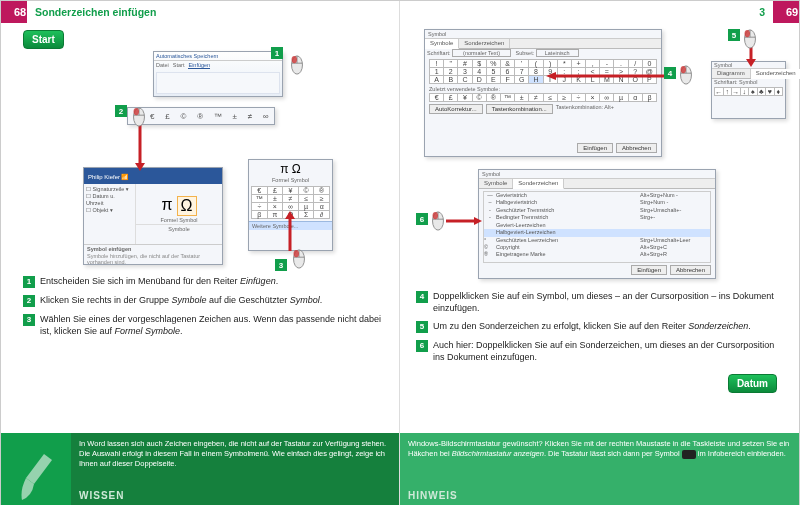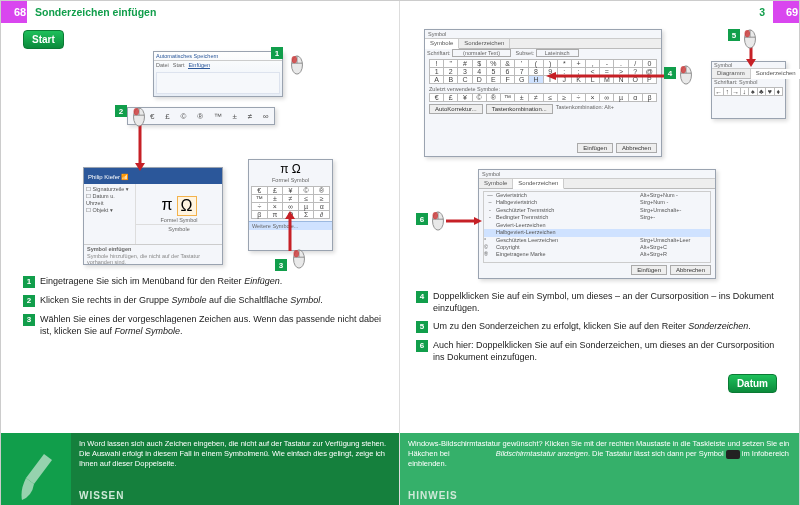--- a/index.html
+++ b/index.html
@@ -3,21 +3,21 @@
 <meta charset="utf-8">
 <style>
   * { box-sizing: border-box; margin: 0; padding: 0; }
   body { font-family: Arial, Helvetica, sans-serif; background: #fff; }
   .spread { width: 800px; height: 505px; display: flex; border: 1px solid #ccc; }
   .page { width: 400px; height: 505px; position: relative; background: #fff; }
   .page-left { border-right: 1px solid #ddd; }
   
   .hdr { height: 22px; background: #fff; display: flex; align-items: center; font-size: 10px; font-weight: bold; }
   .hdr-left { padding-left: 0; }
-  .pgnum { width: 26px; height: 22px; background: #d946ef; color: #fff; display: flex; align-items: center; justify-content: center; font-size: 11px; padding-left: 12px; }
+  .pgnum { width: 26px; height: 22px; background: #be185d; color: #fff; display: flex; align-items: center; justify-content: center; font-size: 11px; padding-left: 12px; }
   .hdr-title { color: #119e4b; padding-left: 8px; font-size: 10.5px; }
   .hdr-right { justify-content: flex-end; }
   .chnum { color: #119e4b; padding-right: 8px; font-size: 10.5px; font-weight: bold; }
   .chtitle { color: #119e4b; padding-right: 8px; font-size: 10.5px; font-weight: bold; }
   
   .content { position: relative; padding: 6px 16px 0 22px; height: 410px; }
   .content.right { padding: 6px 22px 0 16px; }
   .start-badge, .end-badge { display:inline-block; background: linear-gradient(#1ec05b,#0b8a3b); color:#fff; font-size:10px; font-weight:bold; padding:3px 8px; border-radius:4px; border:1px solid #0a7a34; }
   .end-badge { float:right; margin-top:4px; }
   
@@ -37,21 +37,21 @@
   .ribbon-bg { background: linear-gradient(#fefefe,#e8eef6); }
   
   .band { position:absolute; bottom:0; left:0; right:0; height:73px; display:flex; }
   .band-cell { position:relative; flex:1; padding:6px 8px 0 8px; color:#fff; font-size:7.5px; line-height:1.35; }
   .band-cell.dark { background:#15803d; }
   .band-cell.mid  { background:#119e4b; }
   .band-cell.light{ background:#35b06a; }
   .band-label { position:absolute; bottom:4px; left:8px; font-size:10px; font-weight:bold; letter-spacing:1px; color:#cfe9d8; }
   .band-icon { width:70px; display:flex; align-items:flex-end; justify-content:center; background:#119e4b; }
   .brush svg { width:42px; height:52px; opacity:.7; }
-  .band em { font-style: italic; margin-left: 44px; }
+  .band em { font-style: italic; }
   .mini-icon { display:inline-block; width:14px; height:9px; background:#222; border-radius:2px; vertical-align:middle; }
   
   .cells { display:grid; gap:1px; background:#bbb; padding:1px; }
   .cells .c { background:#fff; font-size:7px; display:flex; align-items:center; justify-content:center; color:#444; }
   .tabstrip { height:10px; background:#eee; border-bottom:1px solid #bbb; display:flex; font-size:6px; }
   .tabstrip .t { padding:1px 5px; border-right:1px solid #ccc; color:#555; }
   .tabstrip .t.active { background:#fff; border-bottom:1px solid #fff; margin-bottom:-1px; }
   .dlgbtns { position:absolute; bottom:3px; right:4px; display:flex; gap:3px; }
   .dlgbtn { font-size:6px; background:#eee; border:1px solid #aaa; padding:1px 5px; color:#333; }
   .tiny { font-size:5.5px; color:#666; padding:1px 2px; }
@@ -180,25 +180,25 @@
               <line x1="8" y1="1" x2="8" y2="9" stroke="#888"></line>
               <path d="M2 9 h12" stroke="#888"></path>
               <ellipse cx="5" cy="5" rx="3" ry="4" fill="#c33" opacity=".8"></ellipse>
             </svg>
         </div>
       </div>
 
       <div class="steps">
         <div class="step">
           <div class="sqnum">1</div>
-          <div class="txt"><span>Eingetragene Sie sich im Menüband für den Reiter </span><em>Einfügen</em><span>.</span></div>
+          <div class="txt"><span>Entscheiden Sie sich im Menüband für den Reiter </span><em>Einfügen</em><span>.</span></div>
         </div>
         <div class="step">
           <div class="sqnum">2</div>
-          <div class="txt"><span>Klicken Sie rechts in der Gruppe </span><em>Symbole</em><span> auf die Schaltfläche </span><em>Symbol</em><span>.</span></div>
+          <div class="txt"><span>Klicken Sie rechts in der Gruppe </span><em>Symbole</em><span> auf die Geschützter </span><em>Symbol</em><span>.</span></div>
         </div>
         <div class="step">
           <div class="sqnum">3</div>
           <div class="txt"><span>Wählen Sie eines der vorgeschlagenen Zeichen aus. Wenn das passende nicht dabei ist, klicken Sie auf </span><em>Formel Symbole</em><span>.</span></div>
         </div>
       </div>
     </div>
 
     <div class="band">
       <div class="band-icon">

